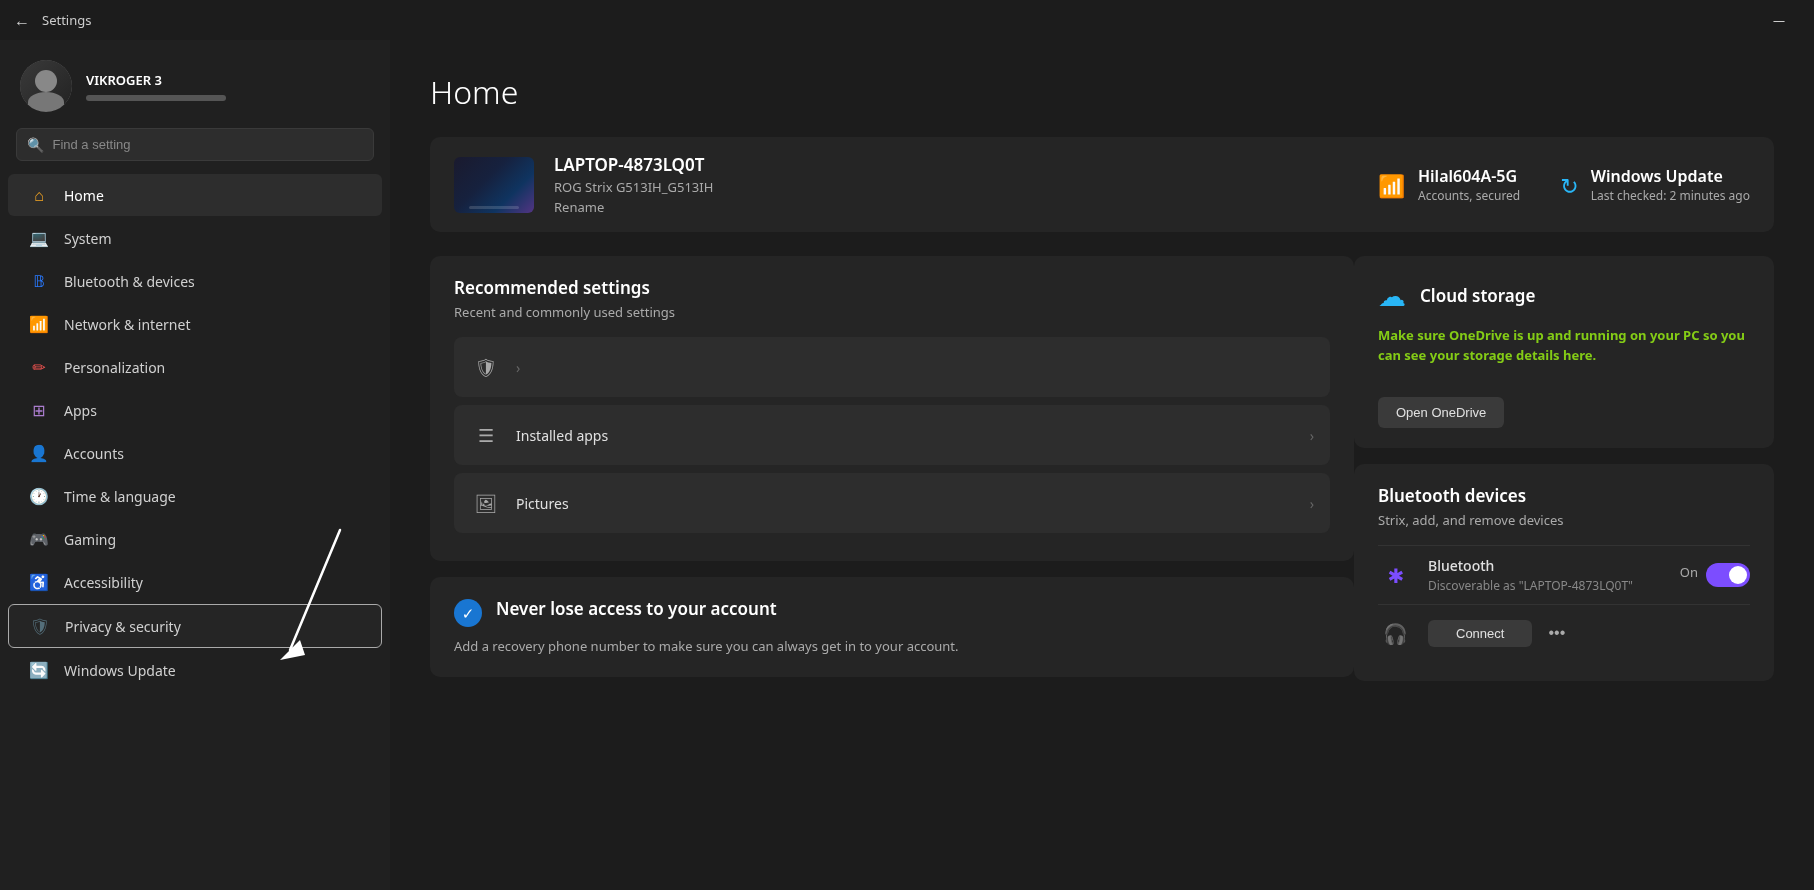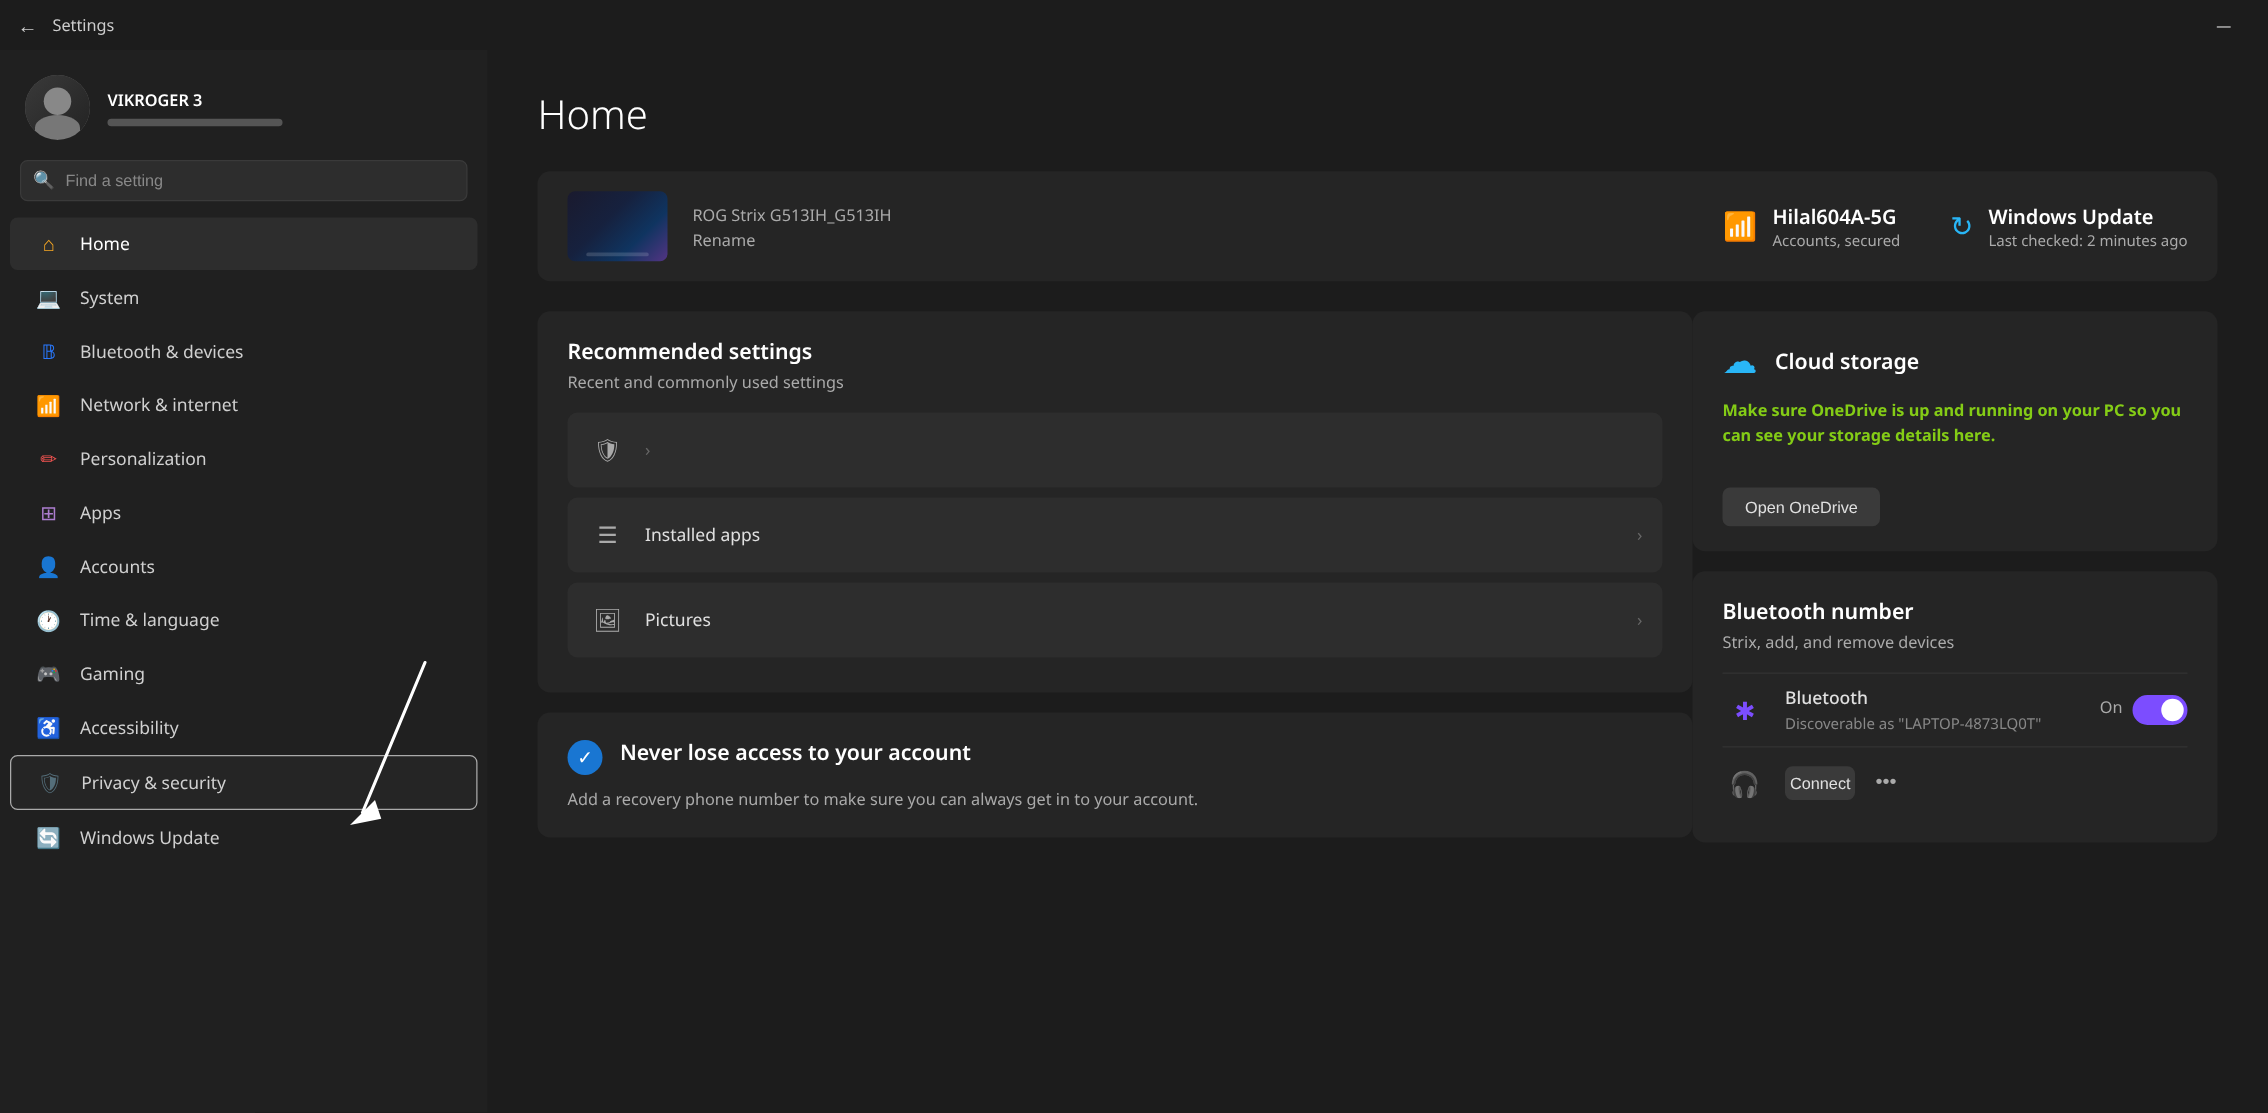--- a/index.html
+++ b/index.html
@@ -477,21 +477,21 @@
       background: #fff;
       border-radius: 50%;
       top: 3px;
       right: 3px;
       transition: right 0.2s;
     }
     .connect-btn {
       background: #3a3a3a;
       border: none;
       color: #e0e0e0;
-      padding: 6px 4px;
+      padding: 6px 28px;
       border-radius: 6px;
       font-size: 13px;
       cursor: pointer;
     }
     .more-btn {
       background: transparent;
       border: none;
       color: #aaa;
       font-size: 16px;
       cursor: pointer;
@@ -595,20 +595,21 @@
 
   </div>
 
   <div class="content">
 
     <h1 class="page-title">Home</h1>
 
     <div class="top-info">
       <div class="device-image"></div>
       <div class="device-info">
+        <div class="device-name">LAPTOP-4873LQ0T</div>
         <div class="device-model">ROG Strix G513IH_G513IH</div>
         <div class="device-rename">Rename</div>
       </div>
       <div class="top-info-right">
         <div class="status-item">
           <span class="status-icon">📶</span>
           <div>
             <div class="status-label">Hilal604A-5G</div>
             <div class="status-sub">Accounts, secured</div>
           </div>
@@ -663,21 +664,21 @@
         <div class="cloud-card">
           <div class="cloud-header">
             <span class="cloud-icon">☁</span>
             <div class="cloud-title">Cloud storage</div>
           </div>
           <div class="cloud-body">Make sure OneDrive is up and running on your PC so you can see your storage details here.</div>
           <button class="cloud-btn">Open OneDrive</button>
         </div>
 
         <div class="bt-card">
-          <div class="bt-title">Bluetooth number</div>
+          <div class="bt-title">Bluetooth devices</div>
           <div class="bt-sub">Strix, add, and remove devices</div>
           <div id="bt-devices">
               <div class="bt-device">
                 <div class="bt-device-icon" style="color: rgb(124, 77, 255);">✱</div>
                 <div class="bt-device-info">
                   <div class="bt-device-name">Bluetooth</div>
                   <div class="bt-device-status">Discoverable as "LAPTOP-4873LQ0T"</div>
                 </div>
                 <div class="bt-device-controls">
                   <div class="toggle-wrap">

